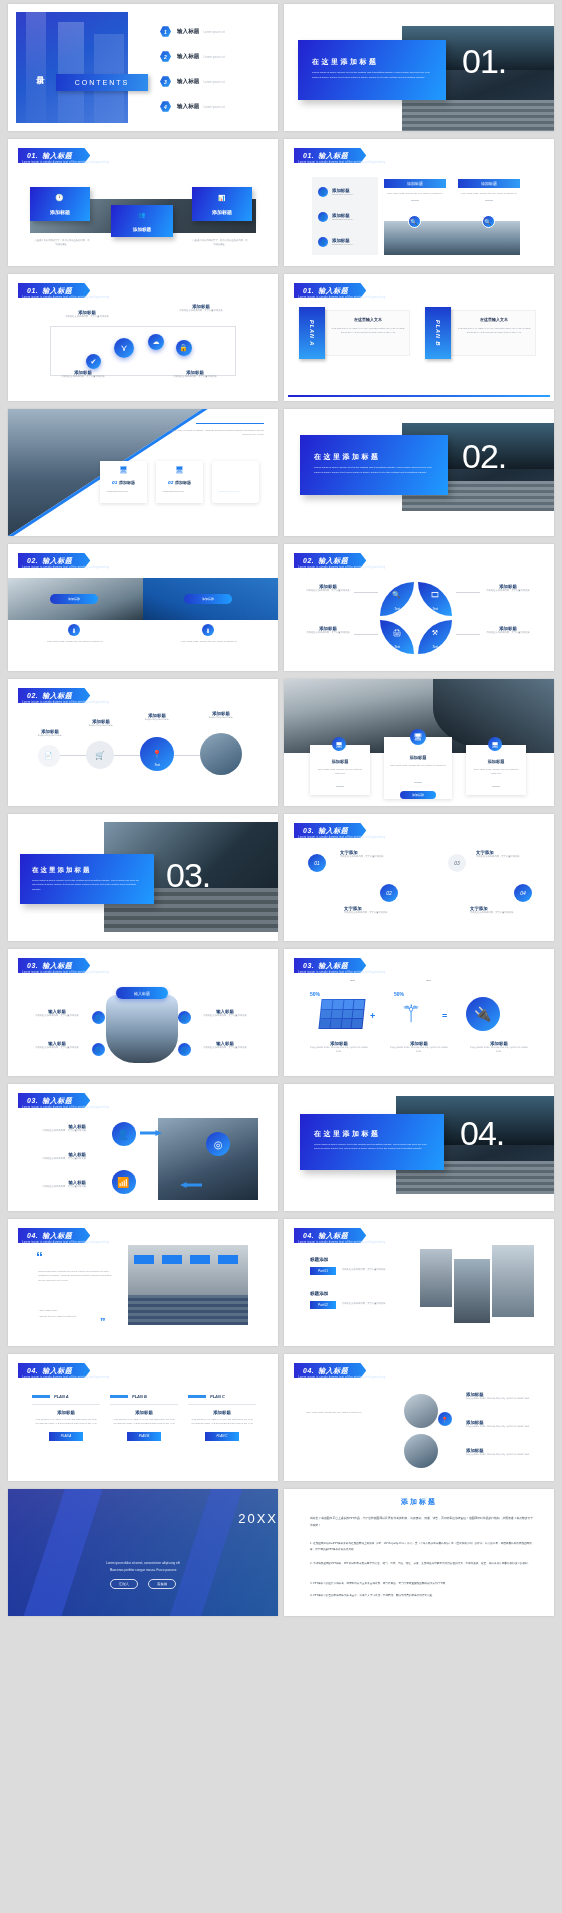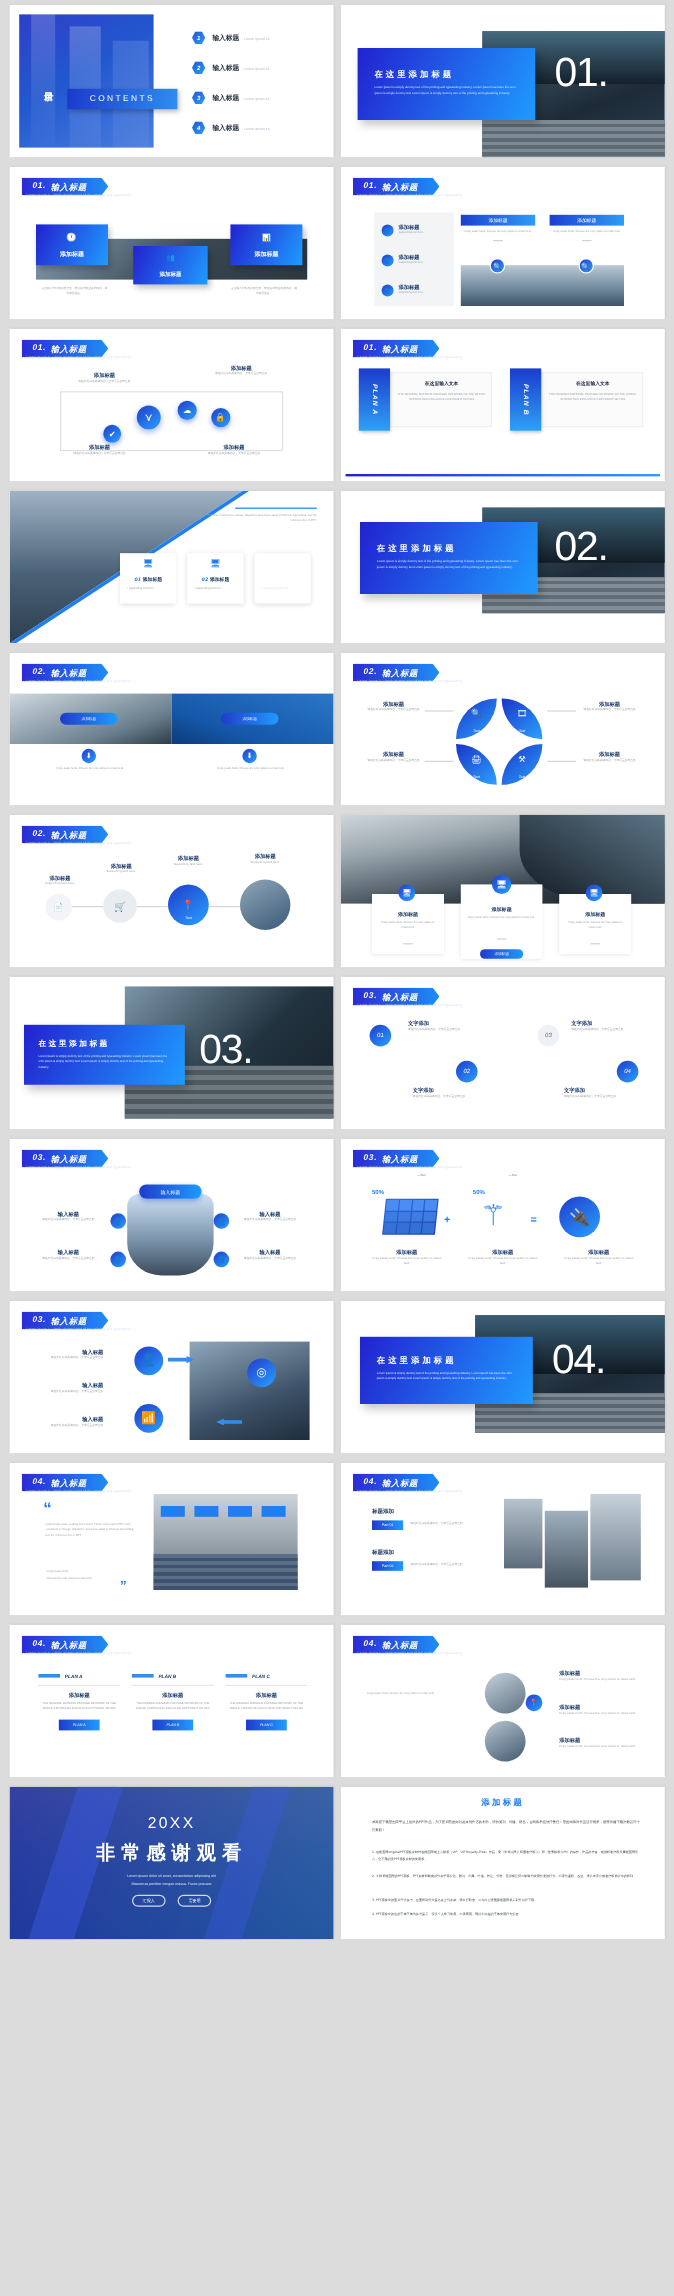--- a/index.html
+++ b/index.html
@@ -672,22 +672,21 @@
       <div class="ttl-sm">添加标题</div>
       <div class="tiny">Copy paste fonts.  Choose the only option to retain text.</div>
     </div>
   </div>
 
   <div class="slide">
     <div style="position:absolute;inset:0;background:linear-gradient(180deg,#4f5f74 0%,#35506e 40%,#1f3e66 100%);"></div>
     <div style="position:absolute;inset:0;background:linear-gradient(115deg,rgba(30,40,200,.55),rgba(40,120,230,.45));"></div>
     <div style="position:absolute;left:36px;top:-8px;width:36px;height:150px;background:rgba(60,90,230,.45);transform:rotate(18deg);"></div>
     <div style="position:absolute;left:182px;top:-8px;width:30px;height:150px;background:rgba(60,90,230,.35);transform:rotate(18deg);"></div>
-    <div style="position:absolute;left:0;right:0;top:22px;text-align:center;color:#fff;font-size:13px;letter-spacing:2px;">20XX</div>
-    <div class="cn" style="position:absolute;left:0;right:0;top:45px;text-align:center;color:#fff;font-size:16px;font-weight:bold;letter-spacing:5px;">非常感谢观看</div>
+    <div style="position:absolute;left:0;right:0;top:22px;text-align:right;color:#fff;font-size:13px;letter-spacing:2px;">20XX</div>
     <div style="position:absolute;left:0;right:0;top:72px;text-align:center;color:#d9e6f7;font-size:3px;">Lorem ipsum dolor sit amet, consectetuer adipiscing elit</div>
     <div style="position:absolute;left:0;right:0;top:79px;text-align:center;color:#d9e6f7;font-size:3px;">Maecenas porttitor congue massa. Fusce posuere</div>
     <div style="position:absolute;left:0;right:0;top:90px;display:flex;justify-content:center;gap:10px;">
       <div class="cn" style="border:1px solid rgba(255,255,255,.8);border-radius:7px;padding:2px 8px;color:#fff;font-size:3.4px;">汇报人</div>
       <div class="cn" style="border:1px solid rgba(255,255,255,.8);border-radius:7px;padding:2px 8px;color:#fff;font-size:3.4px;">需要用</div>
     </div>
   </div>
 
   <div class="slide right">
     <div class="cn" style="position:absolute;left:0;right:0;top:8px;text-align:center;color:#1f7ef0;font-size:7px;font-weight:bold;letter-spacing:2px;">添加标题</div>

